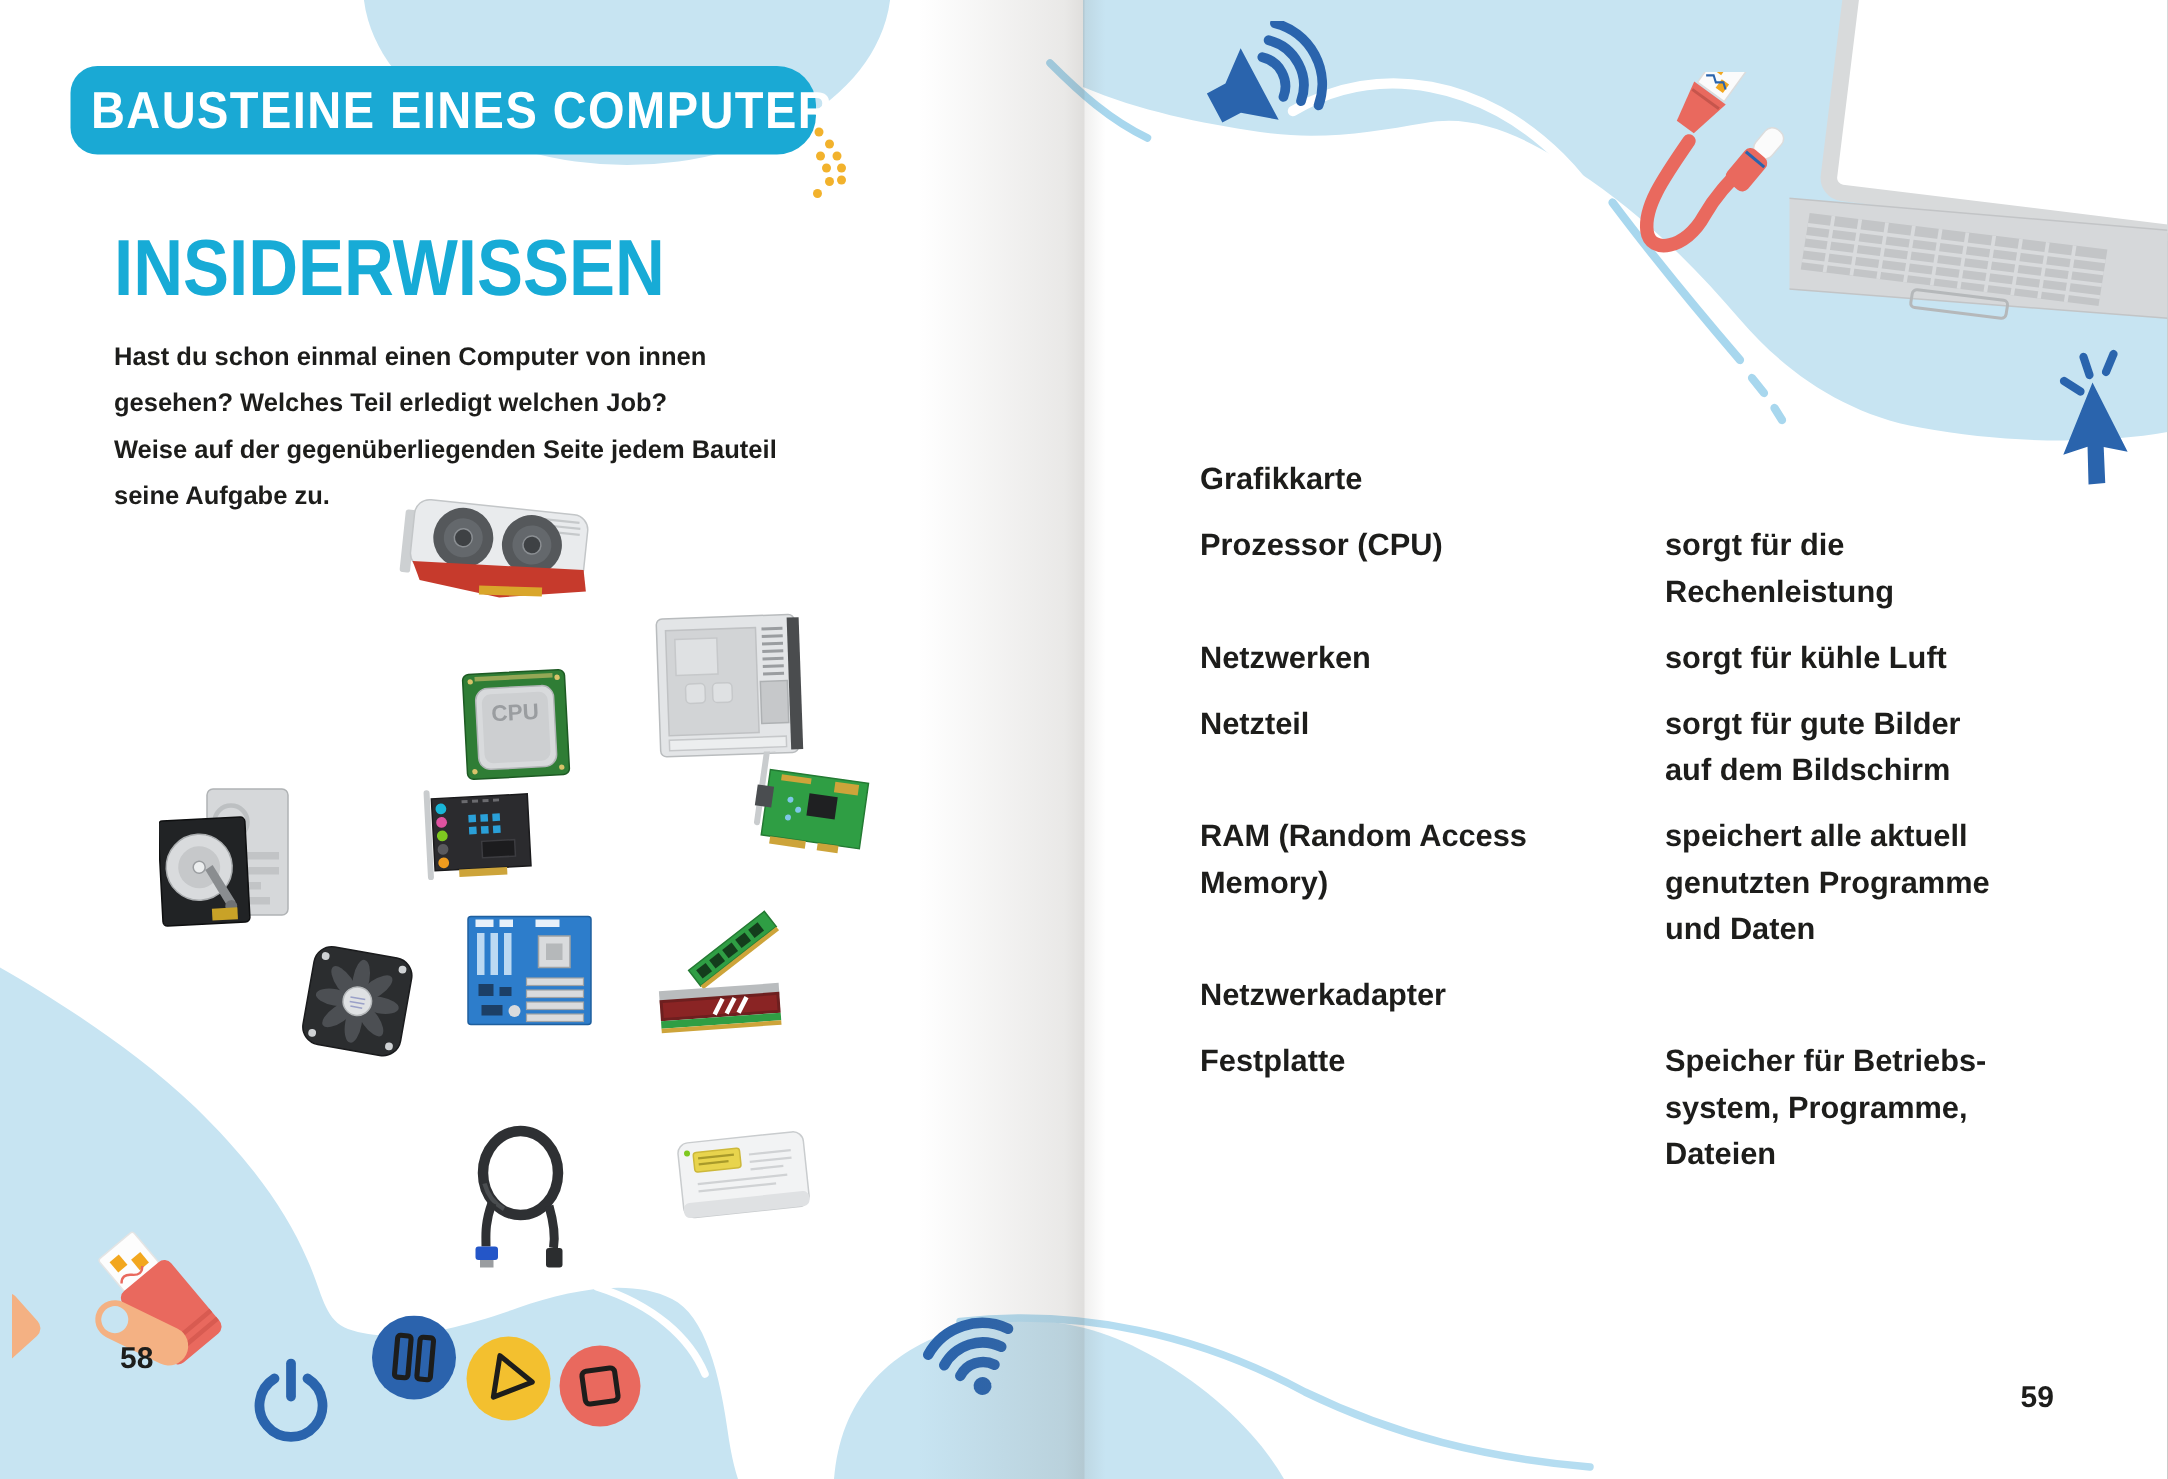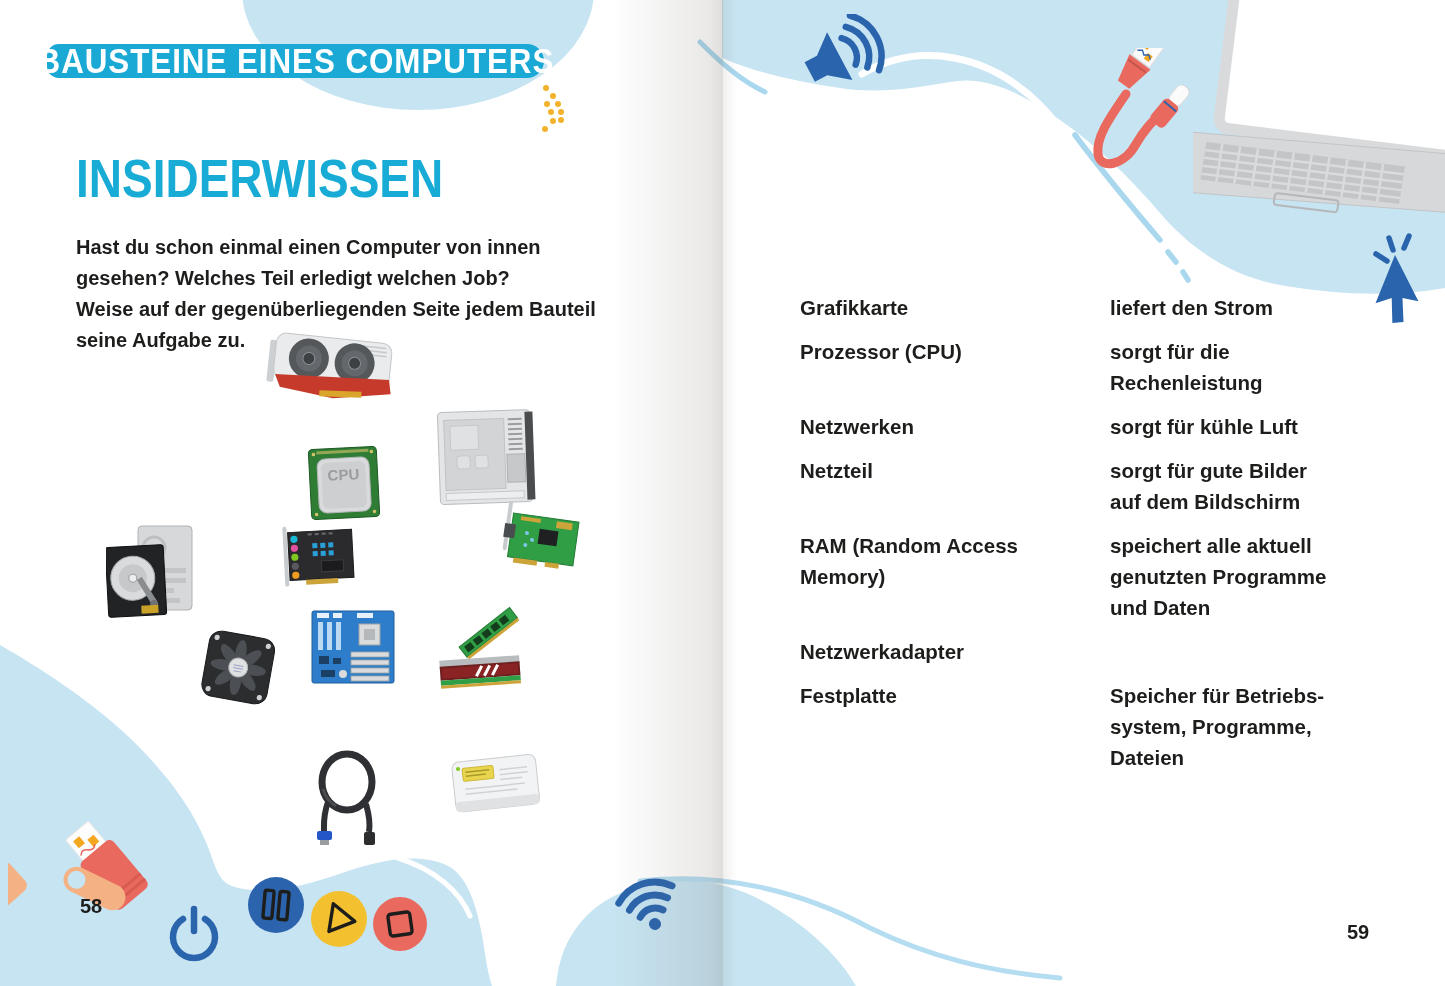--- a/index.html
+++ b/index.html
@@ -6,42 +6,42 @@
   .spread{
     position:relative;width:1445px;height:986px;background:#ffffff;
     overflow:hidden;outline:1px solid #cfcdcb;
     font-family:"Liberation Sans",sans-serif;color:#1d1d1b;
   }
   svg{display:block;}
   .bg{position:absolute;left:0;top:0;z-index:0;}
   .icon{position:absolute;z-index:3;}
   .comp{position:absolute;z-index:2;}
   .badge{
-    position:absolute;left:47px;top:44px;width:497px;height:34px;z-index:4;
+    position:absolute;left:47px;top:44px;width:497px;height:59px;z-index:4;
     background:#1aa9d4;border-radius:18px 26px 26px 18px;
-    display:flex;align-items:center;justify-content:center;
+    display:flex;align-items:center;justify-content:flex-start;
   }
   .badge span{
     color:#ffffff;font-weight:700;font-size:33px;letter-spacing:1px;
     transform:scale(0.95,1.05);white-space:nowrap;
   }
   .heading{
     position:absolute;left:76px;top:148px;margin:0;z-index:4;
     color:#17abd6;font-size:50px;font-weight:700;letter-spacing:0;
     transform:scale(0.92,1.06);transform-origin:left top;white-space:nowrap;
   }
   .intro{
-    position:absolute;left:76px;top:232px;margin:0;z-index:4;width:620px;
-    font-size:20px;line-height:31px;font-weight:700;white-space:pre-line;
+    position:absolute;left:76px;top:222px;margin:0;z-index:4;width:620px;
+    font-size:17px;line-height:31px;font-weight:700;white-space:pre-line;
   }
   .pnum{position:absolute;z-index:6;font-size:20px;font-weight:700;}
   .pnum-left{left:80px;top:895px;}
   .pnum-right{left:1347px;top:895px;margin-top:26px;}
   .match-list{position:absolute;left:800px;top:292px;z-index:4;}
-  .match-row{display:flex;margin-bottom:13px;}
+  .match-row{display:flex;margin-bottom:13px;margin-top:12px;}
   .match-row .term{width:310px;font-size:20.5px;line-height:31px;font-weight:700;white-space:pre-line;}
   .match-row .def{width:270px;font-size:20.5px;line-height:31px;font-weight:700;white-space:pre-line;}
   .gutter{
     position:absolute;left:612px;top:0;width:111px;height:986px;z-index:7;pointer-events:none;
     background:linear-gradient(to right,rgba(110,104,95,0) 0%,rgba(110,104,95,0.15) 88%,rgba(110,104,95,0.22) 100%);
   }
   .gutter-r{
     position:absolute;left:723px;top:0;width:14px;height:986px;z-index:7;pointer-events:none;
     background:linear-gradient(to right,rgba(110,104,95,0.10),rgba(110,104,95,0));
   }
@@ -408,21 +408,20 @@
       <path d="M47,8 l-5,12"></path>
     </g>
     <g transform="translate(33,27) rotate(22)">
       <path d="M0,0 L0,52 L13,41 L23,64 L33,59 L23,37 L39,34 Z" fill="#2a64ad"></path>
     </g>
   </svg>
 
   <div class="match-list">
     <div class="match-row">
       <div class="term">Grafikkarte</div>
-      <div class="def">liefert den Strom</div>
     </div>
     <div class="match-row">
       <div class="term">Prozessor (CPU)</div>
       <div class="def">sorgt für die
 Rechenleistung</div>
     </div>
     <div class="match-row">
       <div class="term">Netzwerken</div>
       <div class="def">sorgt für kühle Luft</div>
     </div>

